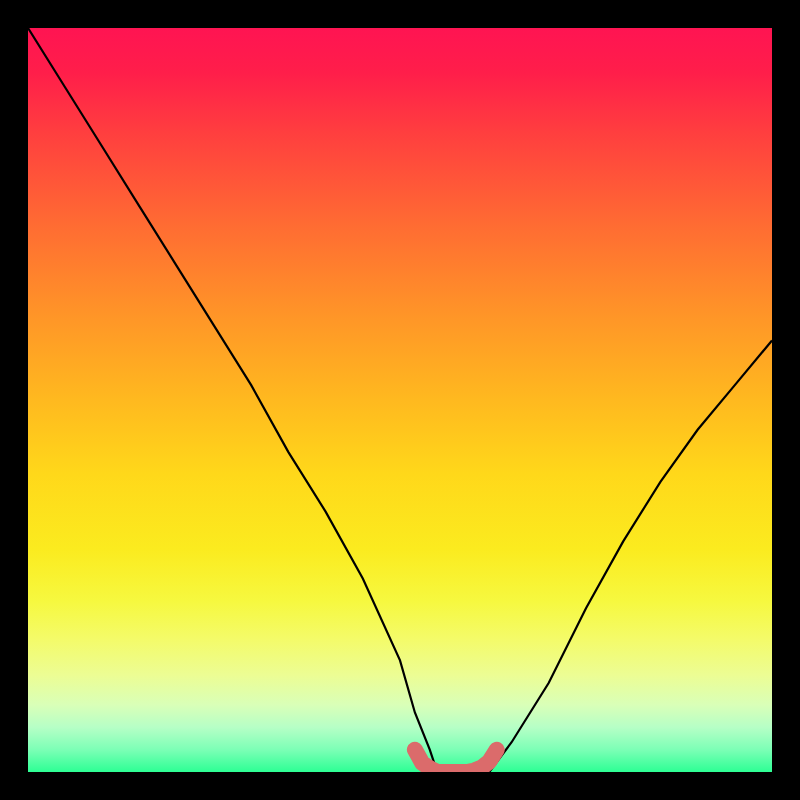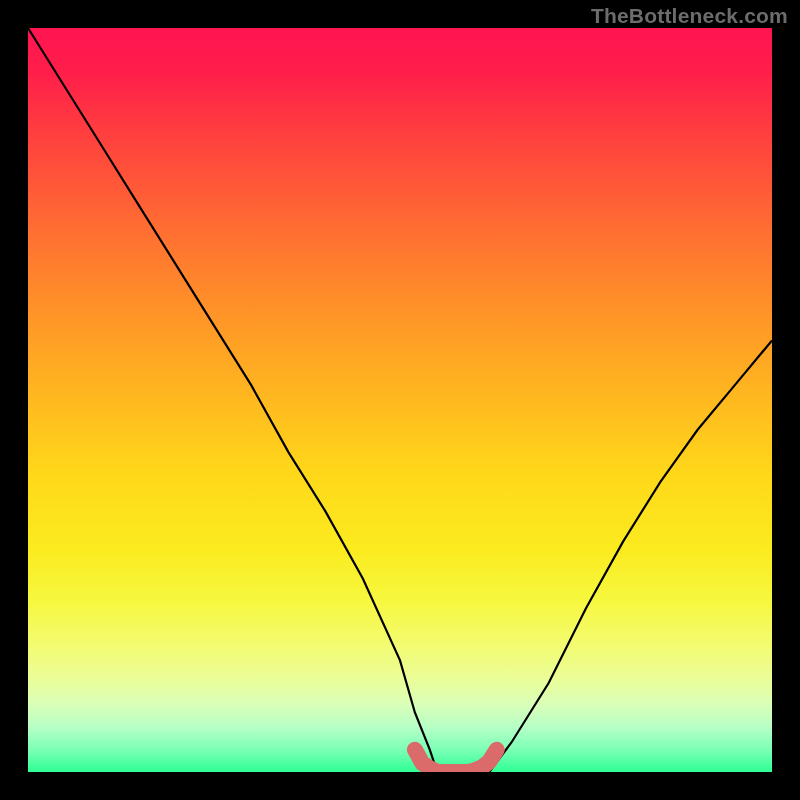--- a/index.html
+++ b/index.html
@@ -66,14 +66,13 @@
 
 <div class="frame">
   <div class="plot-area">
     <svg class="curve-svg" viewBox="0 0 744 744" preserveAspectRatio="none">
       <g>
         <path fill="none" stroke="#000" stroke-width="2.2" d="M0.00 0.00 L37.20 59.52 L74.40 119.04 L111.60 178.56 L148.80 238.08 L186.00 297.60 L223.20 357.12 L260.40 424.08 L297.60 483.60 L334.80 550.56 L372.00 632.40 L386.88 684.48 L401.76 721.68 L409.20 744.00 L431.52 744.00 L446.40 744.00 L461.28 744.00 L483.60 714.24 L520.80 654.72 L558.00 580.32 L595.20 513.36 L632.40 453.84 L669.60 401.76 L706.80 357.12 L744.00 312.48"></path>
         <path fill="none" stroke="#db6b6b" stroke-width="16" stroke-linecap="round" stroke-linejoin="round" d="M386.88 721.68 L394.32 735.07 L401.76 740.28 L409.20 744.00 L416.64 744.00 L424.08 744.00 L431.52 744.00 L438.96 744.00 L446.40 742.51 L453.84 739.54 L461.28 733.58 L468.72 721.68"></path>
       </g>
     </svg>
   </div>
-  <div class="watermark">TheBottleneck.com</div>
 </div>
 
 </body></html>

